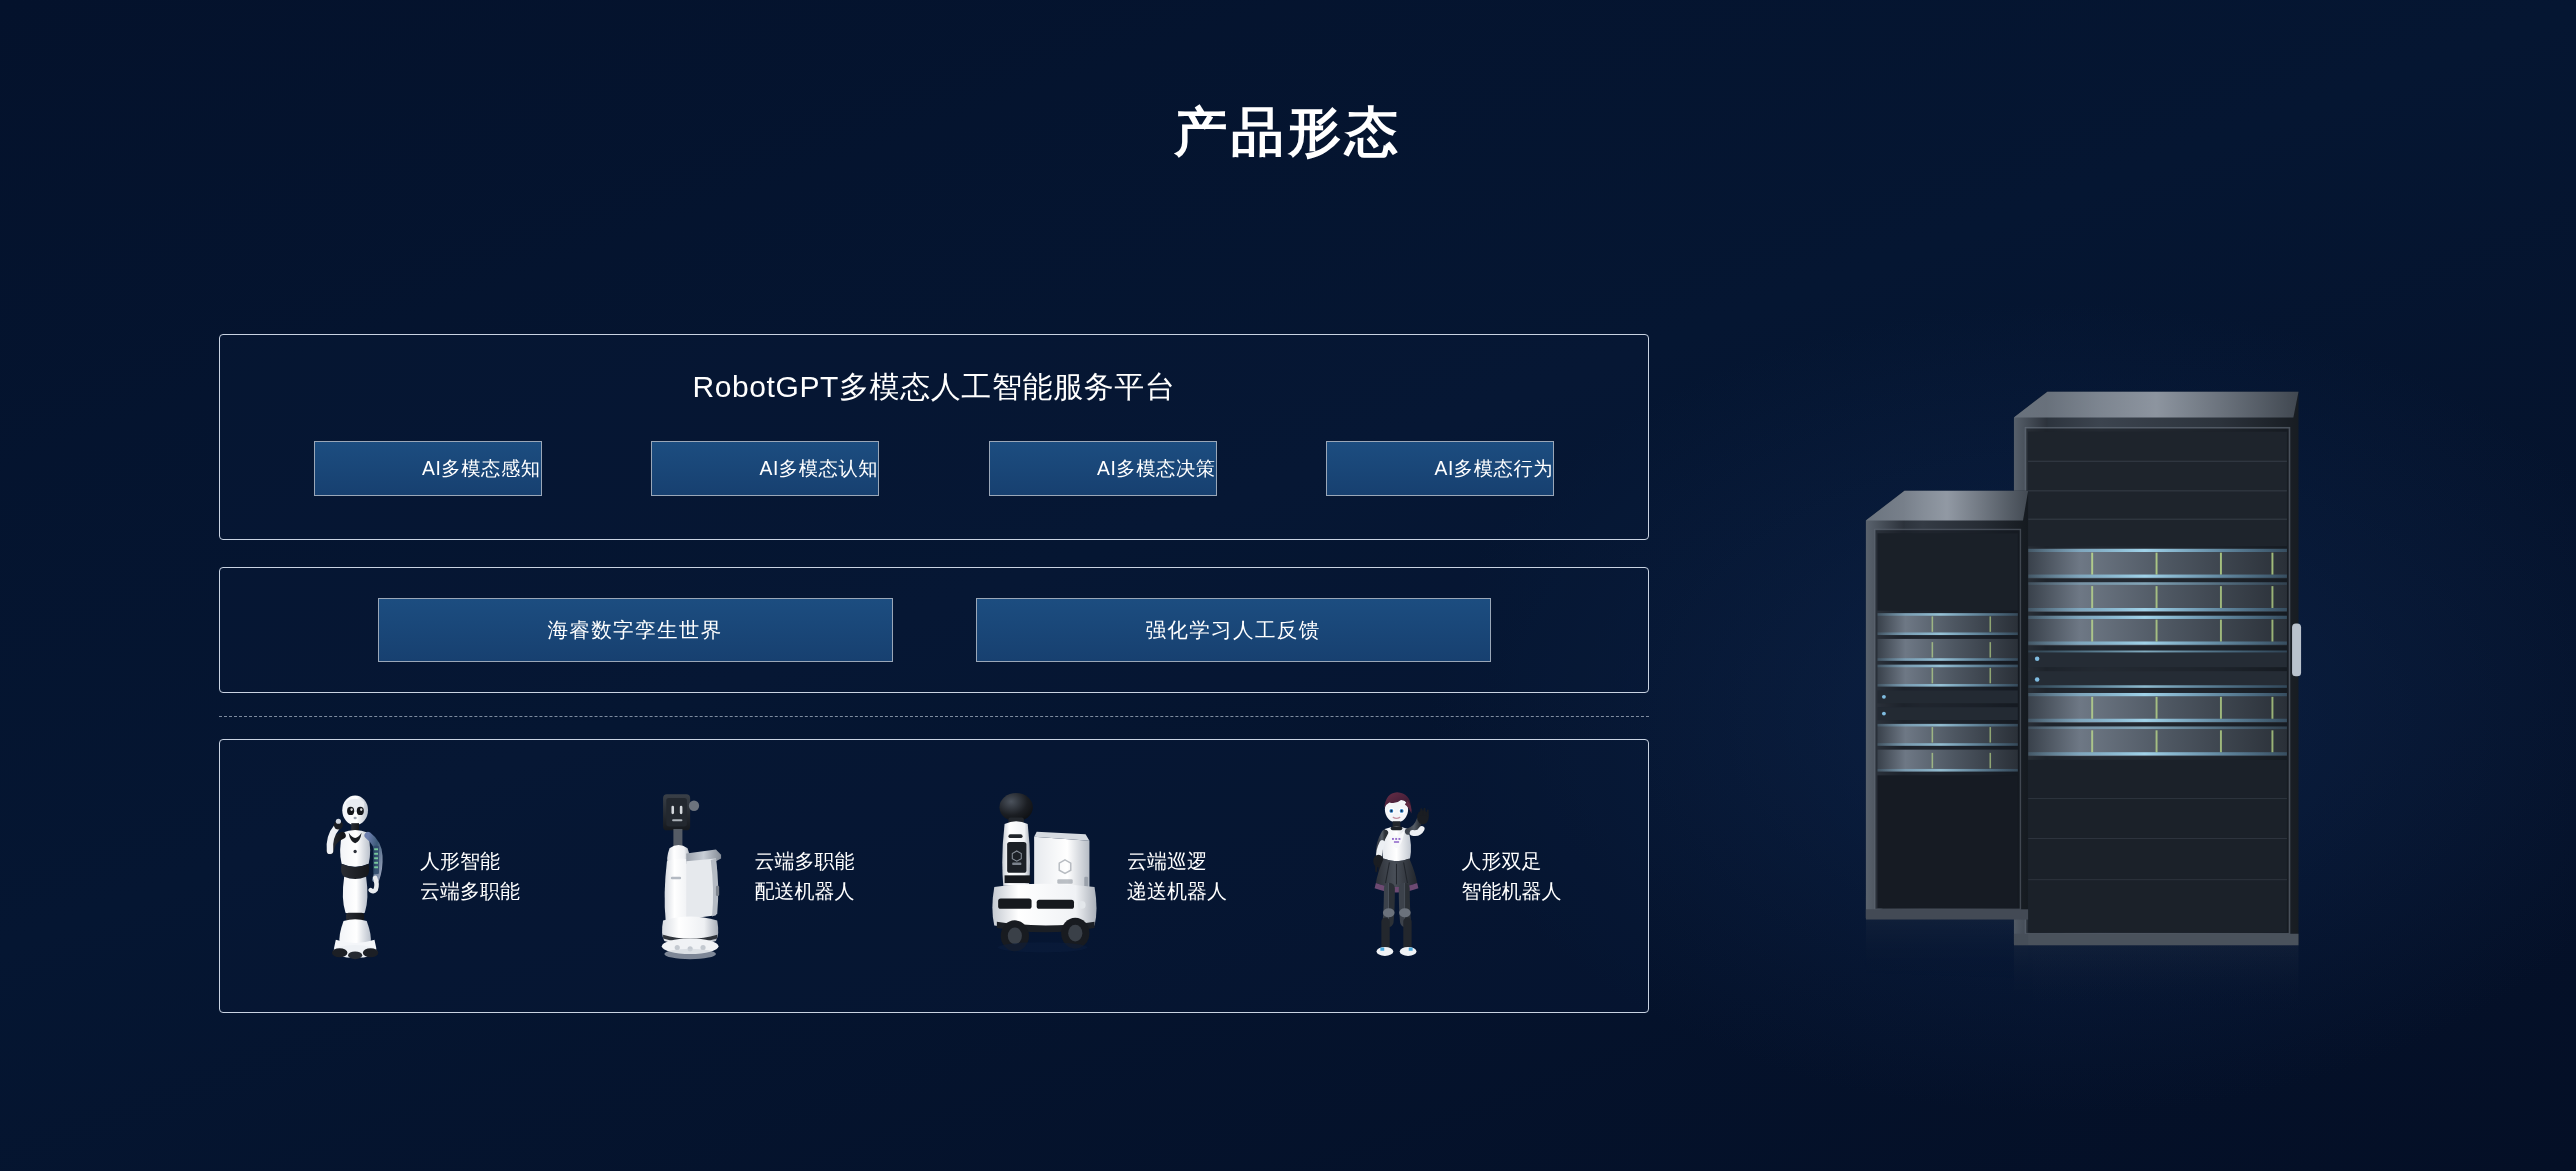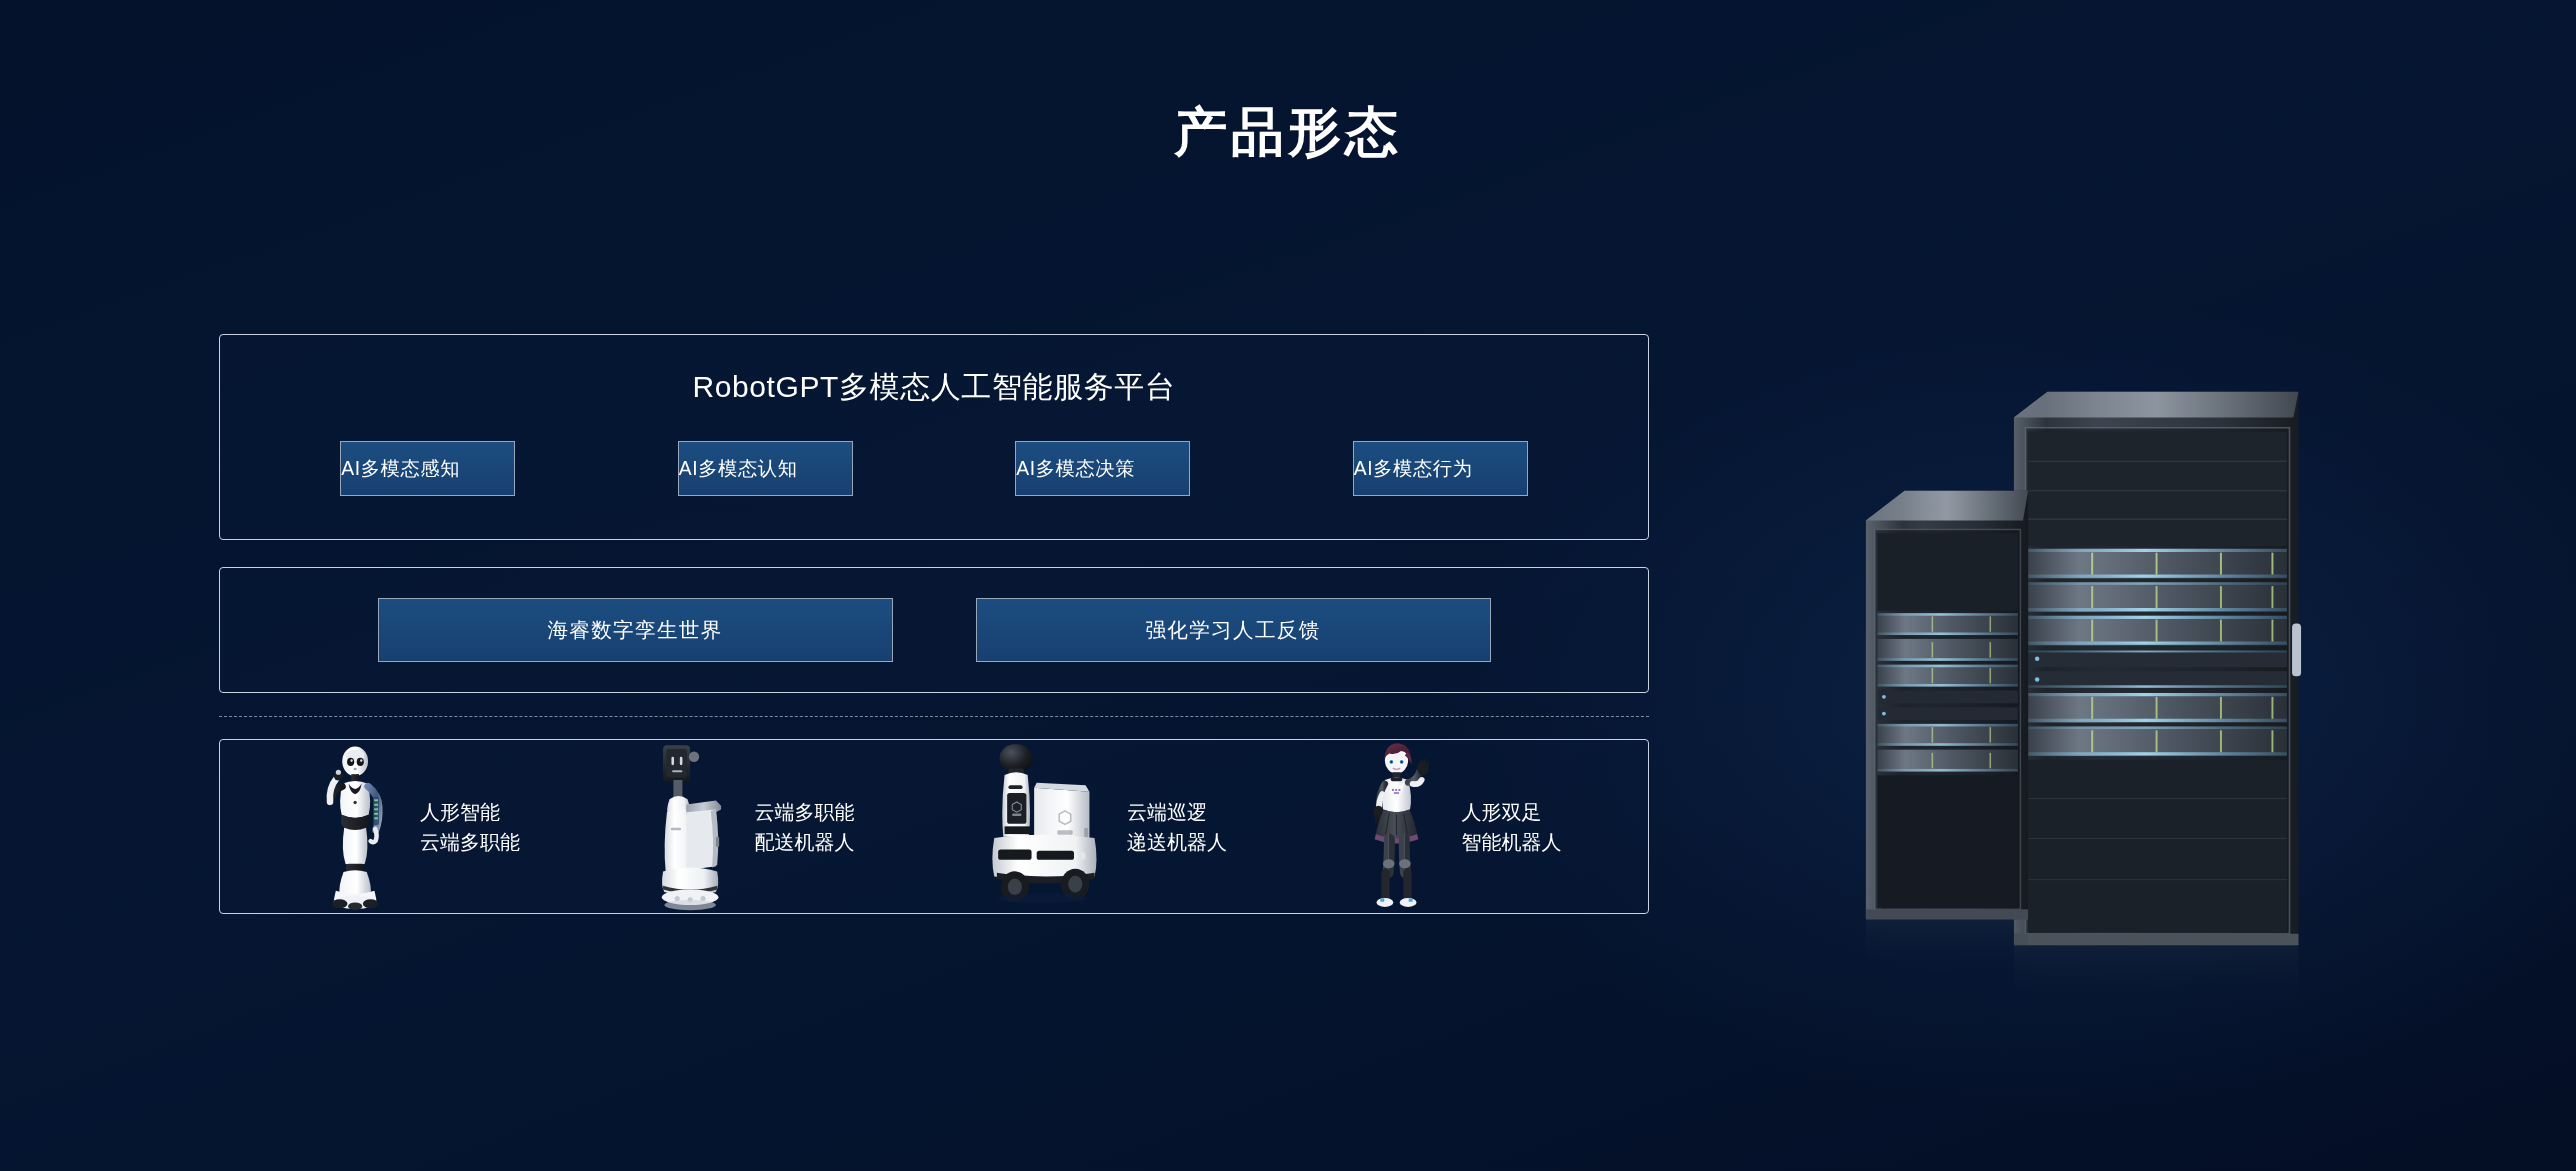--- a/index.html
+++ b/index.html
@@ -31,21 +31,21 @@
   .left-col { position:absolute; left:219px; top:334px; width:1430px; }
 
   .panel {
     position:relative;
     border:1.9px solid #c9d3e2;
     border-radius:4px;
     background:rgba(10,26,56,0.35);
   }
   .panel.p1 { height:206px; }
   .panel.p2 { height:126px; margin-top:27px; }
-  .panel.p3 { height:175px; margin-top:0; }
+  .panel.p3 { height:274px; margin-top:0; }
 
   .platform-title {
     text-align:center;
     color:#ffffff;
     font-size:30px;
     padding-top:32px;
     letter-spacing:0.6px;
   }
 
   .chip-row {
@@ -54,22 +54,22 @@
     align-items:center;
     padding:0 39px;
     margin-top:33px;
   }
   .chip {
     background:linear-gradient(180deg,#1c4d80 0%,#174070 100%);
     border:1.9px solid #9aa7b8;
     color:#ffffff;
     font-size:19.3px;
     padding:13px 0;
-    width:175px;
-    text-align:left;
+    width:228px;
+    text-align:right;
     letter-spacing:0.6px;
   }
 
   .bar-row {
     display:flex;
     justify-content:space-around;
     align-items:center;
     height:100%;
     padding:0 116px;
   }

